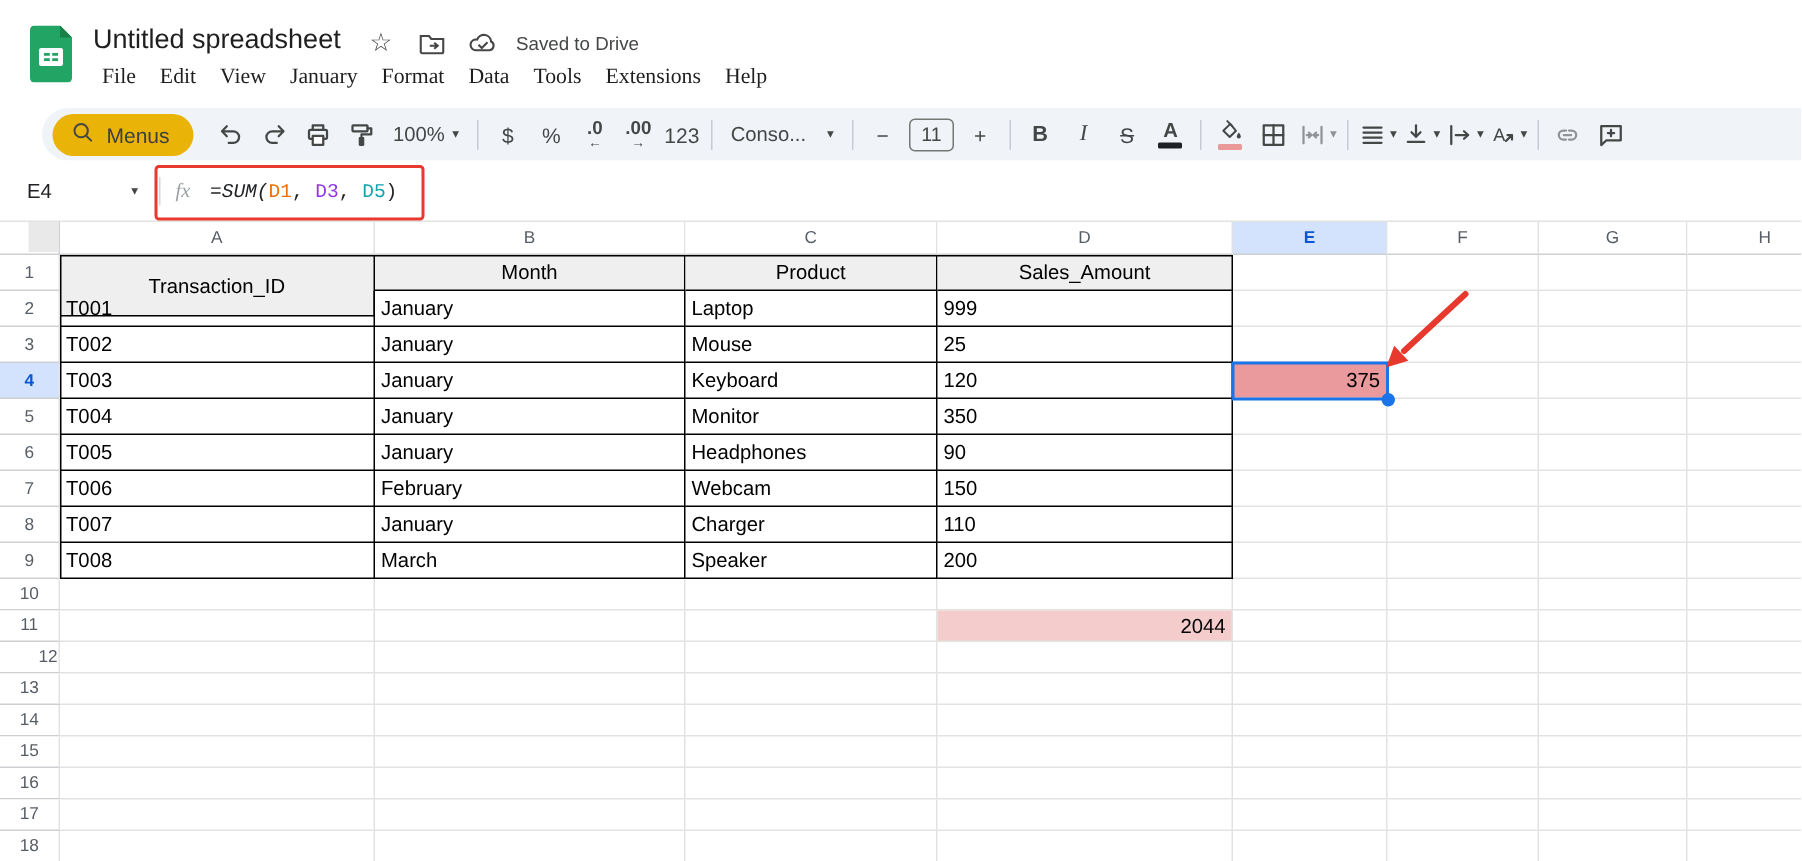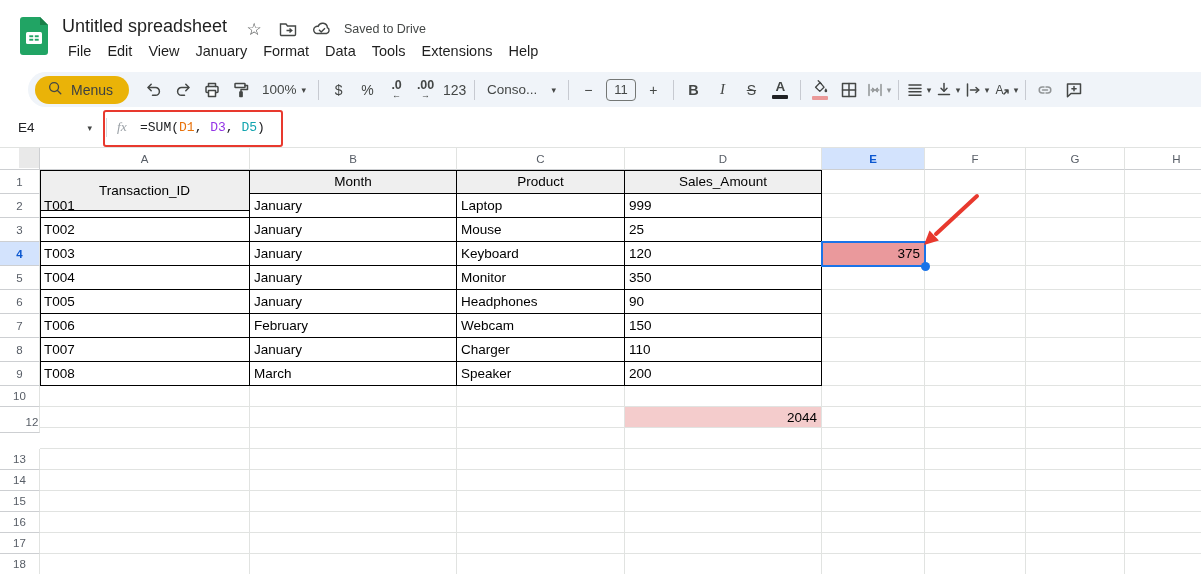--- a/index.html
+++ b/index.html
@@ -8,21 +8,21 @@
   .app { position:relative; width:1201px; height:574px; overflow:hidden; background:#fff; }
 
   
   .titlebar { position:absolute; left:0; top:0; width:1201px; height:66px; background:#fff; }
   .sheets-logo { position:absolute; left:20px; top:17px; width:28px; height:38px; }
   .doc-title { position:absolute; left:62px; top:16px; font-size:18px; color:#1f1f1f; white-space:nowrap; }
   .title-icons { position:absolute; left:244px; top:19px; display:flex; align-items:center; gap:14px; }
   .t-icon { width:20px; height:20px; display:flex; align-items:center; justify-content:center; color:#444746; font-size:17px; }
   .saved { font-size:12.5px; color:#444746; margin-left:-2px; white-space:nowrap; }
   .menubar { position:absolute; left:60px; top:40px; display:flex; }
-  .menubar .menu-item { font-size:14.5px; color:#1f1f1f; padding:3px 8px; border-radius:8px; cursor:default; }
+  .menubar .menu-item { font-size:14.5px; color:#1f1f1f; padding:3px 8px; border-radius:8px; cursor:default;font-family:Liberation Serif, serif; }
 
   
   .toolbar { position:absolute; left:28px; top:72px; width:1173px; height:35px; background:#f0f4f9;
              border-radius:20px 0 0 20px; display:flex; align-items:center; padding-left:7px; overflow:hidden; }
   .tb-search { display:flex; align-items:center; gap:8px; background:#eab308; border-radius:15px; height:28px;
                padding:0 16px 0 12px; margin-right:10px; font-size:14px; color:#3c4043; }
   .tb-btn { min-width:27px; height:27px; display:flex; align-items:center; justify-content:center;
             border-radius:4px; color:#444746; font-size:14px; position:relative; margin:0 1px; flex:0 0 auto; }
   .tb-btn svg { display:block; }
   .tb-divider { width:1px; height:20px; background:#c7cad1; margin:0 5px; flex:0 0 auto; }
@@ -308,21 +308,21 @@
       </div>
     </div>
 
   <div class="formulabar">
     <div class="namebox">
       <span class="ref">E4</span>
       <span class="arrow-dn">▾</span>
     </div>
     <div class="fb-sep"></div>
     <span class="fx">fx</span>
-    <div class="formula-text" id="formula-text"><span style="color: rgb(32, 33, 36);">=SUM(</span><span style="color: rgb(232, 113, 10);">D1</span><span style="color: rgb(32, 33, 36);">, </span><span style="color: rgb(147, 52, 230);">D3</span><span style="color: rgb(32, 33, 36);">, </span><span style="color: rgb(18, 164, 175);">D5</span><span style="color: rgb(32, 33, 36);">)</span></div>
+    <div class="formula-text" id="formula-text"><span style="color: rgb(32, 33, 36); font-style: italic;">=SUM(</span><span style="color: rgb(232, 113, 10);">D1</span><span style="color: rgb(32, 33, 36);">, </span><span style="color: rgb(147, 52, 230);">D3</span><span style="color: rgb(32, 33, 36);">, </span><span style="color: rgb(18, 164, 175);">D5</span><span style="color: rgb(32, 33, 36);">)</span></div>
   </div>
 
   <div class="grid" id="grid">
       <div class="corner" style="width: 40px; height: 22px;">
         <div class="blk"></div>
       </div>
       <div class="colhead" style="left: 40px; top: 0px; width: 210px; height: 22px;">A</div>
       <div class="colhead" style="left: 250px; top: 0px; width: 207px; height: 22px;">B</div>
       <div class="colhead" style="left: 457px; top: 0px; width: 168px; height: 22px;">C</div>
       <div class="colhead" style="left: 625px; top: 0px; width: 197px; height: 22px;">D</div>
@@ -334,21 +334,21 @@
       <div class="rowhead" style="left: 0px; top: 46px; width: 40px; height: 24px;">2</div>
       <div class="rowhead" style="left: 0px; top: 70px; width: 40px; height: 24px;">3</div>
       <div class="rowhead sel" style="left: 0px; top: 94px; width: 40px; height: 24px;">4</div>
       <div class="rowhead" style="left: 0px; top: 118px; width: 40px; height: 24px;">5</div>
       <div class="rowhead" style="left: 0px; top: 142px; width: 40px; height: 24px;">6</div>
       <div class="rowhead" style="left: 0px; top: 166px; width: 40px; height: 24px;">7</div>
       <div class="rowhead" style="left: 0px; top: 190px; width: 40px; height: 24px;">8</div>
       <div class="rowhead" style="left: 0px; top: 214px; width: 40px; height: 24px;">9</div>
       <div class="rowhead" style="left: 0px; top: 238px; width: 40px; height: 21px;">10</div>
       <div class="rowhead" style="left: 0px; top: 259px; width: 40px; height: 21px;">11</div>
-      <div class="rowhead" style="left: 0px; top: 264px; width: 40px; height: 21px; padding-left: 25px;">12</div>
+      <div class="rowhead" style="left: 0px; top: 280px; width: 40px; height: 21px; padding-left: 25px;">12</div>
       <div class="rowhead" style="left: 0px; top: 301px; width: 40px; height: 21px;">13</div>
       <div class="rowhead" style="left: 0px; top: 322px; width: 40px; height: 21px;">14</div>
       <div class="rowhead" style="left: 0px; top: 343px; width: 40px; height: 21px;">15</div>
       <div class="rowhead" style="left: 0px; top: 364px; width: 40px; height: 21px;">16</div>
       <div class="rowhead" style="left: 0px; top: 385px; width: 40px; height: 21px;">17</div>
       <div class="rowhead" style="left: 0px; top: 406px; width: 40px; height: 21px;">18</div>
       <div class="cell hdr tbl" style="left: 40px; top: 22px; width: 210px; height: 41px;">Transaction_ID</div>
       <div class="cell tbl" style="left: 40px; top: 46px; width: 210px; height: 24px;">T001</div>
       <div class="cell tbl" style="left: 40px; top: 70px; width: 210px; height: 24px;">T002</div>
       <div class="cell tbl" style="left: 40px; top: 94px; width: 210px; height: 24px;">T003</div>

